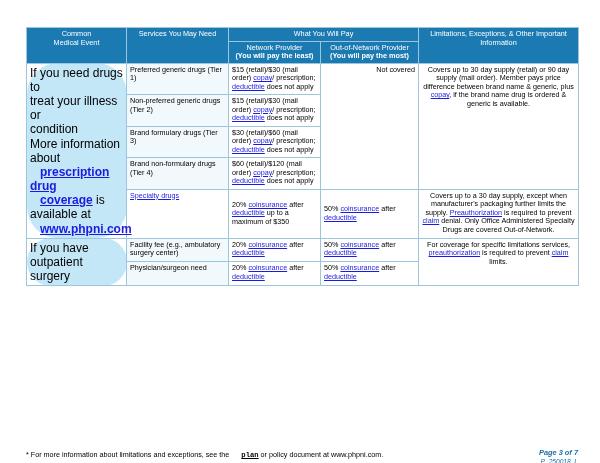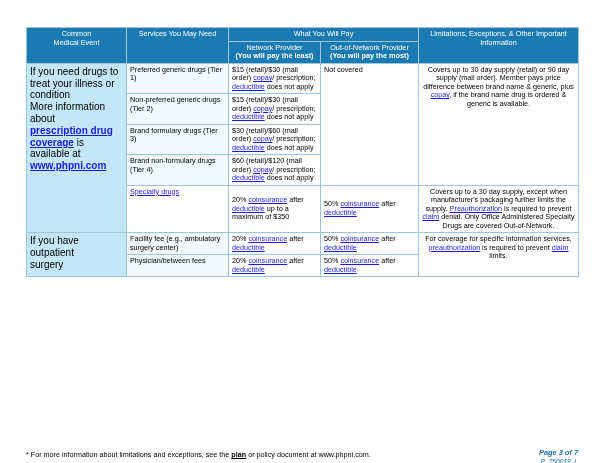--- a/index.html
+++ b/index.html
@@ -58,23 +58,24 @@
   col.c2 { width: 102px; }
   col.c3 { width: 92px; }
   col.c4 { width: 98px; }
   col.c5 { width: 160px; }
 
   
   td.event {
     background: #c4e7f8;
     font-weight: bold;
     vertical-align: top;
-    font-size: 10px;
+    font-size: 12px;
     line-height: 1.25;
     padding: 4px 4px;
+    border-radius: 31px;
   }
   td.event .note {
     font-weight: normal;
   }
   td.svc {
     background: #f2f9fd;
     vertical-align: middle;
     padding-left: 4px;
   }
   td.pay {
@@ -86,34 +87,34 @@
   }
   td.lim {
     background: #ffffff;
     vertical-align: middle;
     padding: 3px 4px;
     text-align: center;
   }
   td.notcov {
     background: #ffffff;
     vertical-align: middle;
-    text-align: left;
+    text-align: right;
     padding-left: 6px;
   }
   td.svc-spec {
     background: #ffffff;
     vertical-align: top;
     padding-top: 3px;
     padding-left: 4px;
   }
   a.lk {
     color: #1a1ae0;
     text-decoration: underline;
   }
-  a.lk.b { font-weight: bold; }
+  a.lk.b { font-weight: bold; margin-left: 10px; }
 
   
   .footer {
     position: absolute;
     left: 26px;
     top: 434px;
     width: 552px;
     font-size: 7.2px;
   }
   .footer .note {
@@ -214,33 +215,33 @@
       </tr>
 
       <tr>
         <td class="event" rowspan="2">
           <span>If you have outpatient</span><br>
           <span>surgery</span>
         </td>
         <td class="svc">Facility fee (e.g., ambulatory surgery center)</td>
         <td class="pay"><span>20% </span><a class="lk" href="#">coinsurance</a><span> after </span><a class="lk" href="#">deductible</a></td>
         <td class="pay"><span>50% </span><a class="lk" href="#">coinsurance</a><span> after </span><a class="lk" href="#">deductible</a></td>
-        <td class="lim" rowspan="2"><span>For coverage for specific information services, </span><a class="lk" href="#">preauthorization</a><span> is required to prevent </span><a class="lk" href="#">claim</a><span> limits.</span></td>
-      </tr>
-
-      <tr>
-        <td class="svc">Physician/between fees</td>
+        <td class="lim" rowspan="2"><span>For coverage for specific limitations services, </span><a class="lk" href="#">preauthorization</a><span> is required to prevent </span><a class="lk" href="#">claim</a><span> limits.</span></td>
+      </tr>
+
+      <tr>
+        <td class="svc">Physician/surgeon need</td>
         <td class="pay"><span>20% </span><a class="lk" href="#">coinsurance</a><span> after </span><a class="lk" href="#">deductible</a></td>
         <td class="pay"><span>50% </span><a class="lk" href="#">coinsurance</a><span> after </span><a class="lk" href="#">deductible</a></td>
       </tr>
 
     </tbody>
   </table>
 
   <div class="footer">
-    <div class="note"><span>* For more information about limitations and exceptions, see the </span><a class="lk b" href="#" style="color:#000;">plan</a><span> or policy document at www.phpni.com.</span></div>
+    <div class="note"><span>* For more information about limitations and exceptions, see the </span><a class="lk b" href="#" style="color:#000;font-family:Liberation Mono, monospace;">plan</a><span> or policy document at www.phpni.com.</span></div>
     <div class="pager">
       <span>Page 3 of 7</span>
       <span class="code">P_250018_L</span>
     </div>
   </div>
 
 </div>
 
 </body></html>

